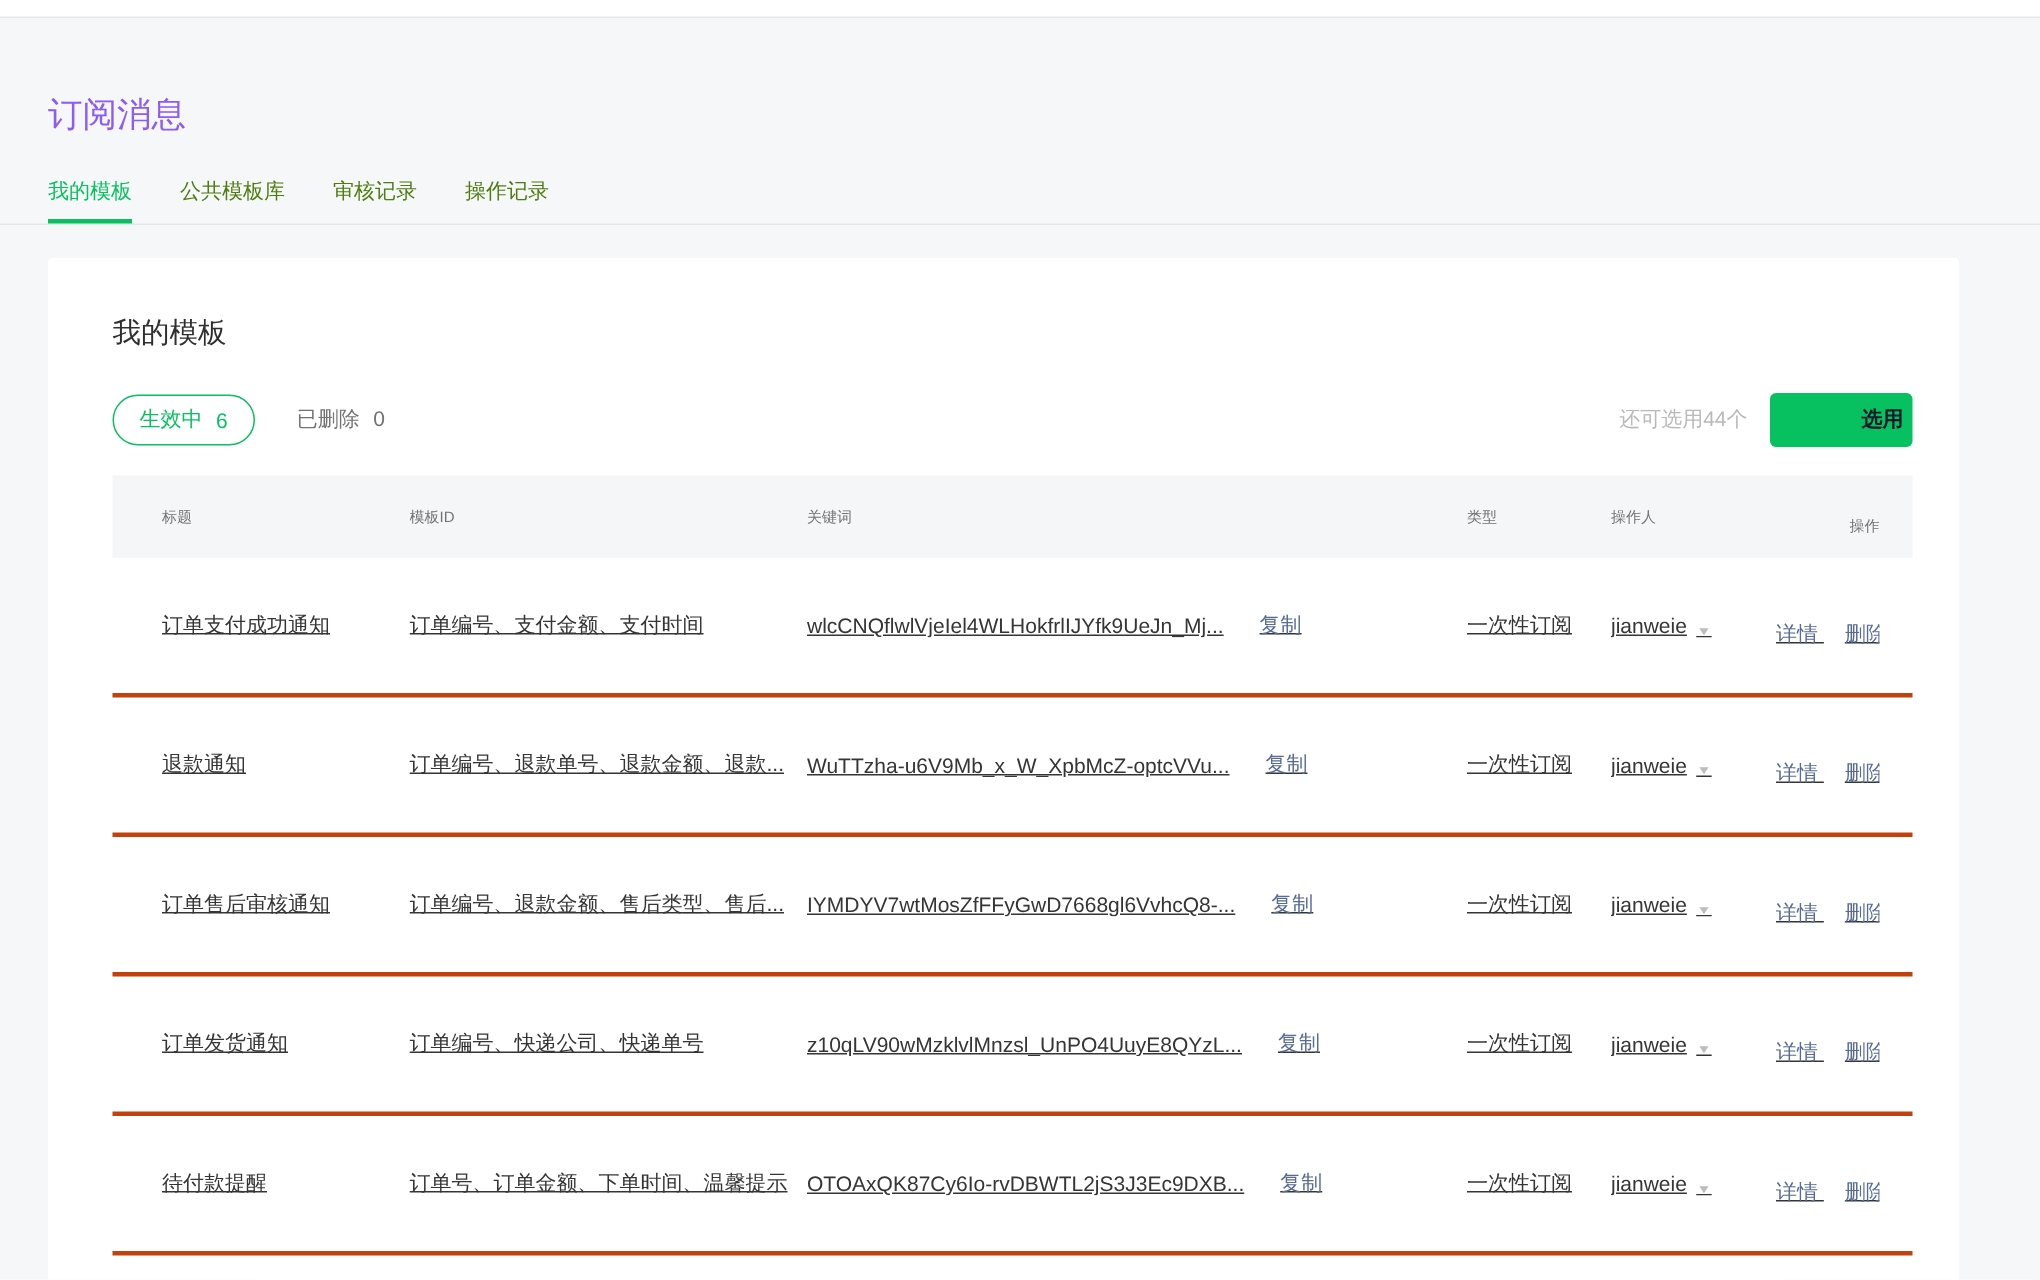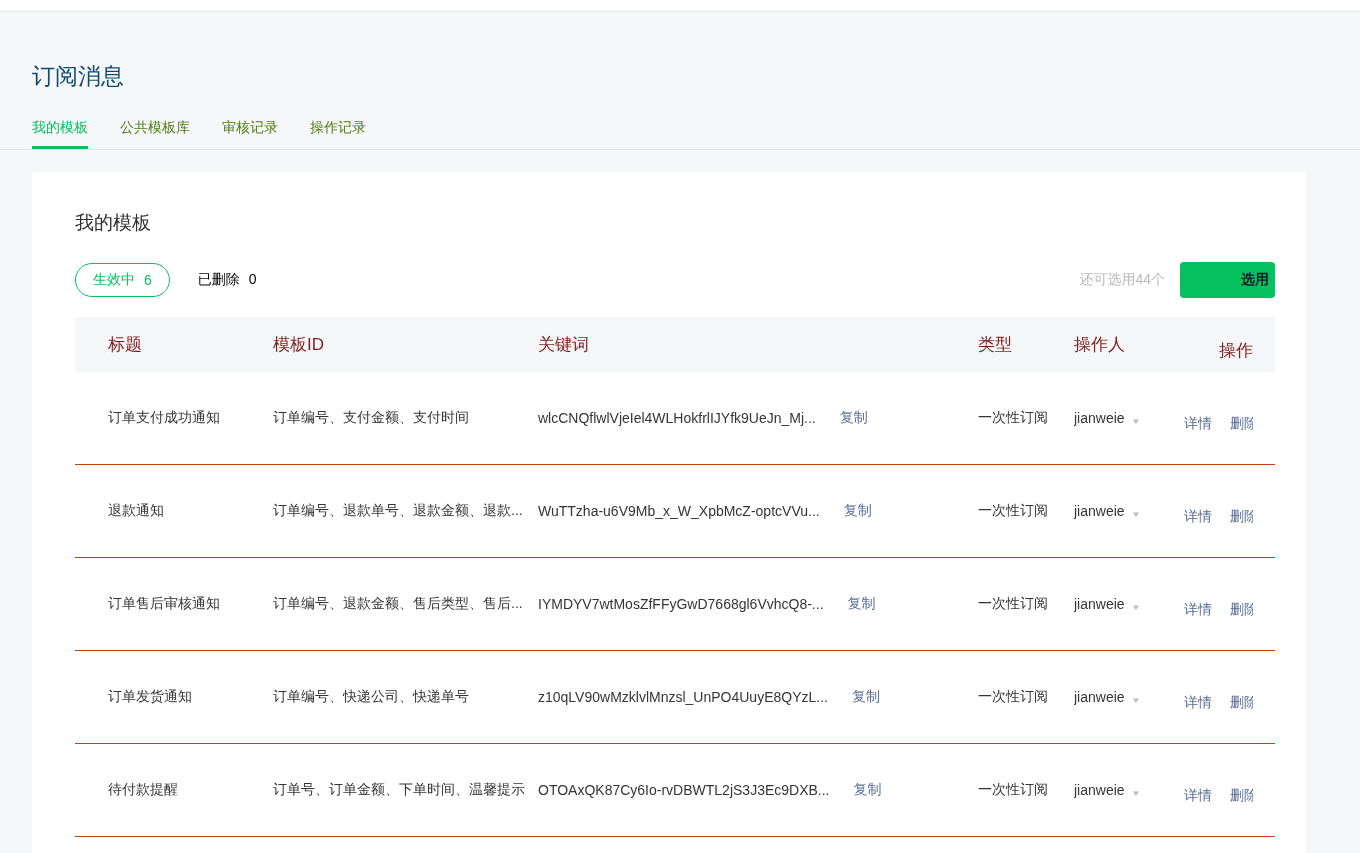--- a/index.html
+++ b/index.html
@@ -13,21 +13,21 @@
     background:#f6f7f8;
     font-family:"Liberation Sans","DejaVu Sans",sans-serif;
     color:#353535;
     -webkit-font-smoothing:antialiased;
   }
   .topbar{
     height:12px;background:#ffffff;border-bottom:1px solid #e7e7e8;
   }
   .page-title{
     margin:50px 32px 0;
-    font-size:23px;font-weight:400;color:#0c4a6e;line-height:28px;
+    font-size:23px;font-weight:400;color:#8b5cf6;line-height:28px;
   }
   .tabs-wrap{
     margin-top:28px;
     padding:0 32px;
     border-bottom:1px solid #e6e7e8;
   }
   .tabs{display:flex;gap:32px;}
   .tab{
     font-size:14px;color:#4d7c0f;padding-bottom:13px;cursor:pointer;
     line-height:18px;
@@ -54,21 +54,21 @@
   }
   .pill{
     display:inline-flex;align-items:center;gap:9px;
     height:32px;padding:16px 17px;
     border:1px solid var(--primary-green,#07c160);
     border-radius:17px;
     color:var(--primary-green,#07c160);
     font-size:14px;cursor:pointer;background:#fff;
   }
   .filter-deleted{
-    margin-left:28px;font-size:14px;color:#000000;cursor:pointer;
+    margin-left:28px;font-size:14px;color:#737373;cursor:pointer;
     display:inline-flex;gap:9px;
   }
   .filter-spacer{flex:1;}
   .quota{
     font-size:14px;color:#b9b9b9;margin-right:15px;
   }
   .btn-primary{
     width:95px;height:36px;border:none;border-radius:4px;
     background:var(--primary-green,#07c160);
     color:#0f172a;font-size:14px;font-weight:600;
@@ -77,26 +77,26 @@
   .table{margin-top:19px;}
   .trow{
     display:grid;
     grid-template-columns:165px 265px 440px 96px 110px 1fr;
     align-items:center;
     padding:0 22px 0 33px;
   }
   .thead{
     background:#f5f6f7;
     height:55px;
-    font-size:17px;color:#7f1d1d;
+    font-size:10px;color:#737373;
   }
   .tbody-row{
     height:93px;
-    border-bottom:1px solid #c2410c;
-    font-size:14px;color:#353535;
+    border-bottom:3px solid #c2410c;
+    font-size:14px;color:#353535;text-decoration:underline;
   }
   .cell{padding-right:14px;white-space:nowrap;overflow:hidden;}
   .cell:last-child{padding-right:0;margin-top:12px;}
   .col-action{text-align:right;}
   .idcell{display:flex;align-items:center;}
   .tid{display:inline-block;max-width:318px;overflow:hidden;white-space:nowrap;}
   .link{
     color:var(--link-blue,#576b95);cursor:pointer;text-decoration:none;
     font-size:14px;
   }

